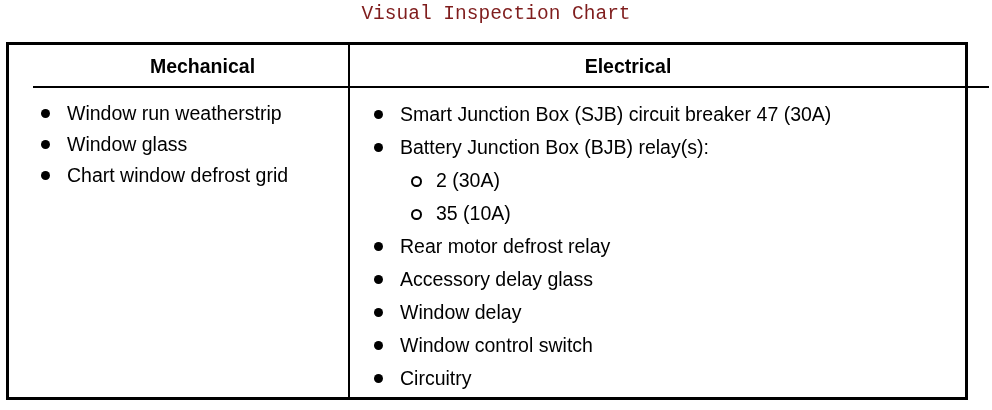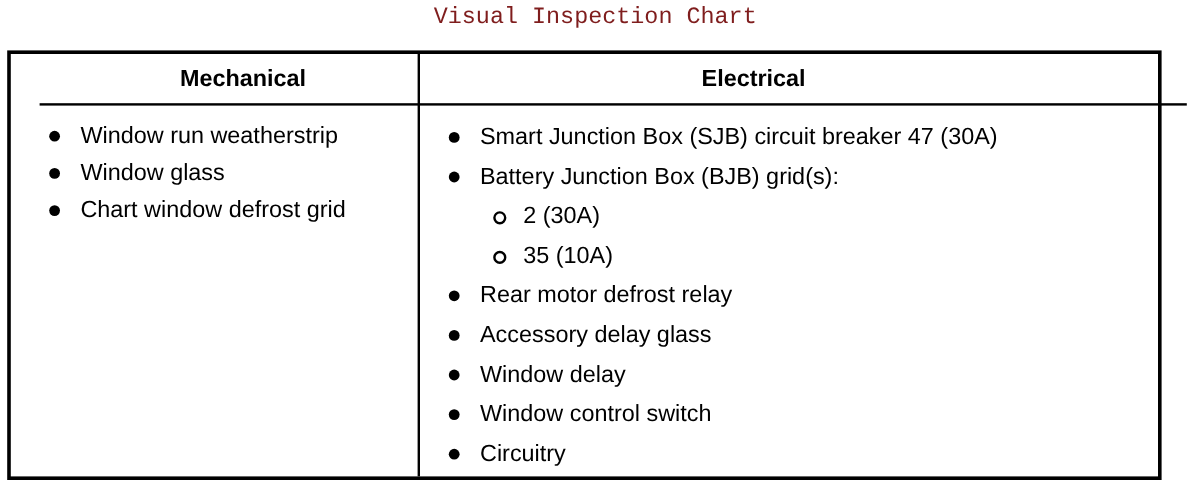--- a/index.html
+++ b/index.html
@@ -183,21 +183,21 @@
         <div class="cell elec">
           <ul class="bullets">
 
             <li class="item">
               <span class="bullet-dot"></span>
               <span>Smart Junction Box (SJB) circuit breaker 47 (30A)</span>
             </li>
 
             <li class="item">
               <span class="bullet-dot"></span>
-              <span>Battery Junction Box (BJB) grid(s):</span>
+              <span>Battery Junction Box (BJB) relay(s):</span>
             </li>
             <ul class="subbullets">
               <li class="subitem">
                 <span class="bullet-ring"></span>
                 <span>2 (30A)</span>
               </li>
               <li class="subitem">
                 <span class="bullet-ring"></span>
                 <span>35 (10A)</span>
               </li>

